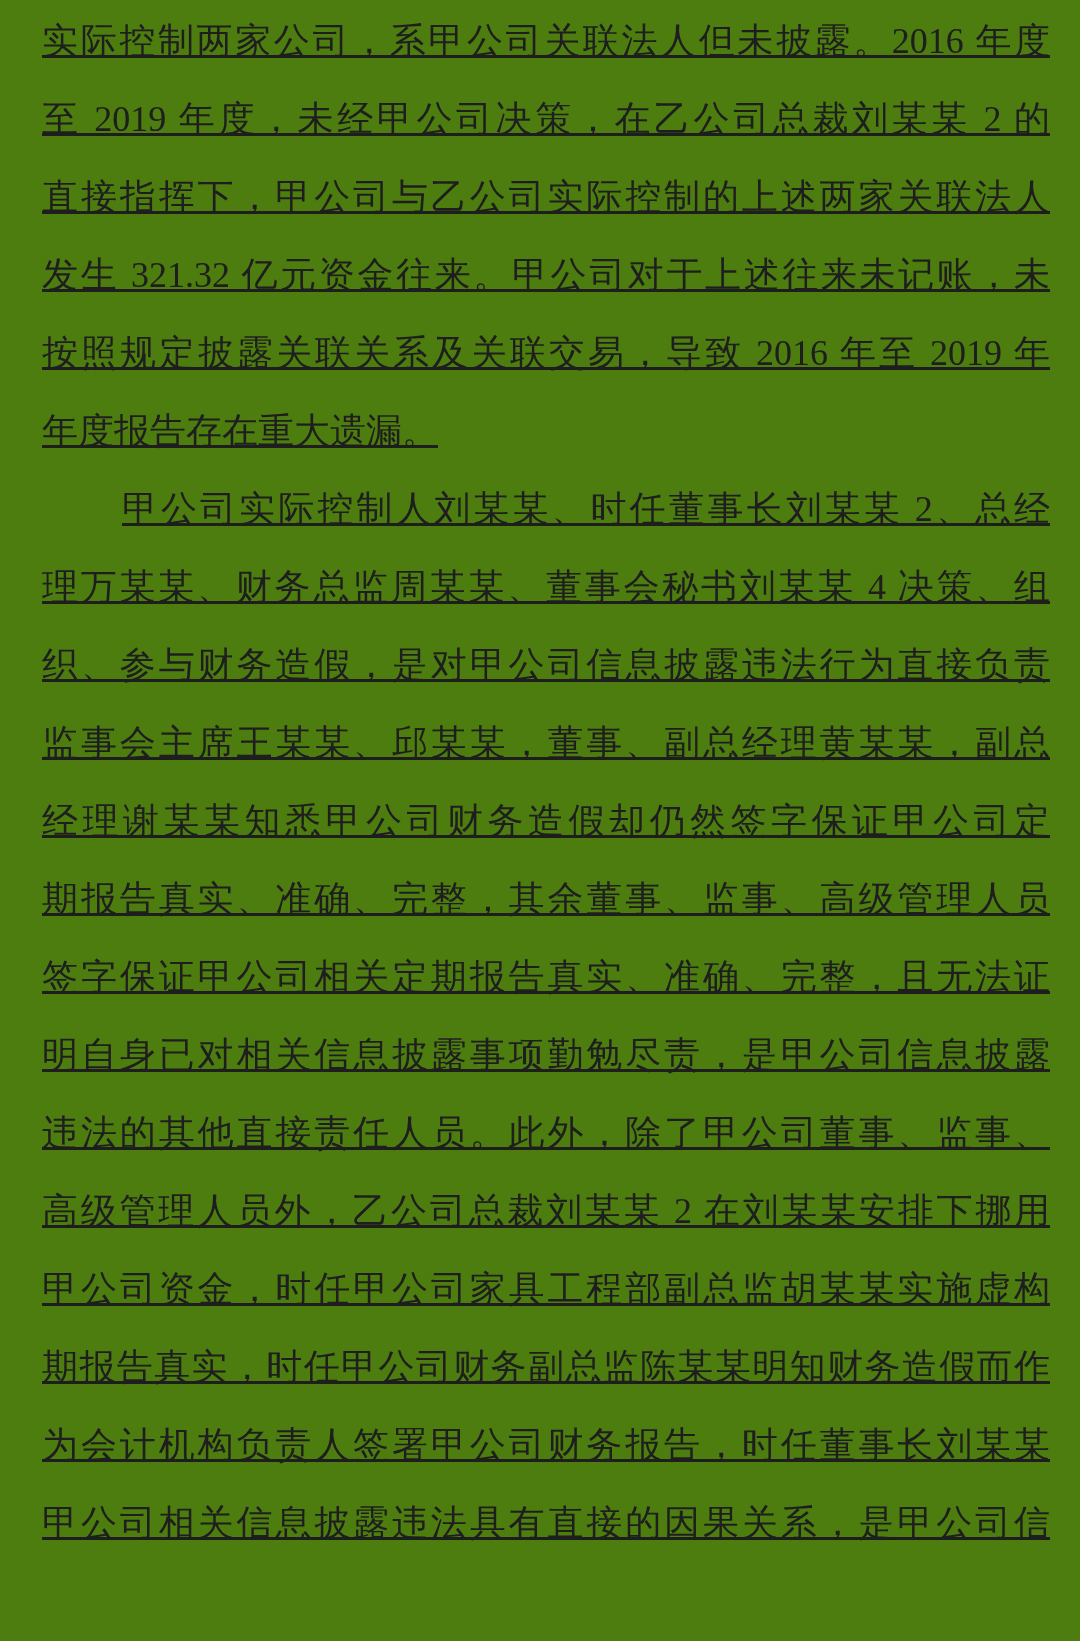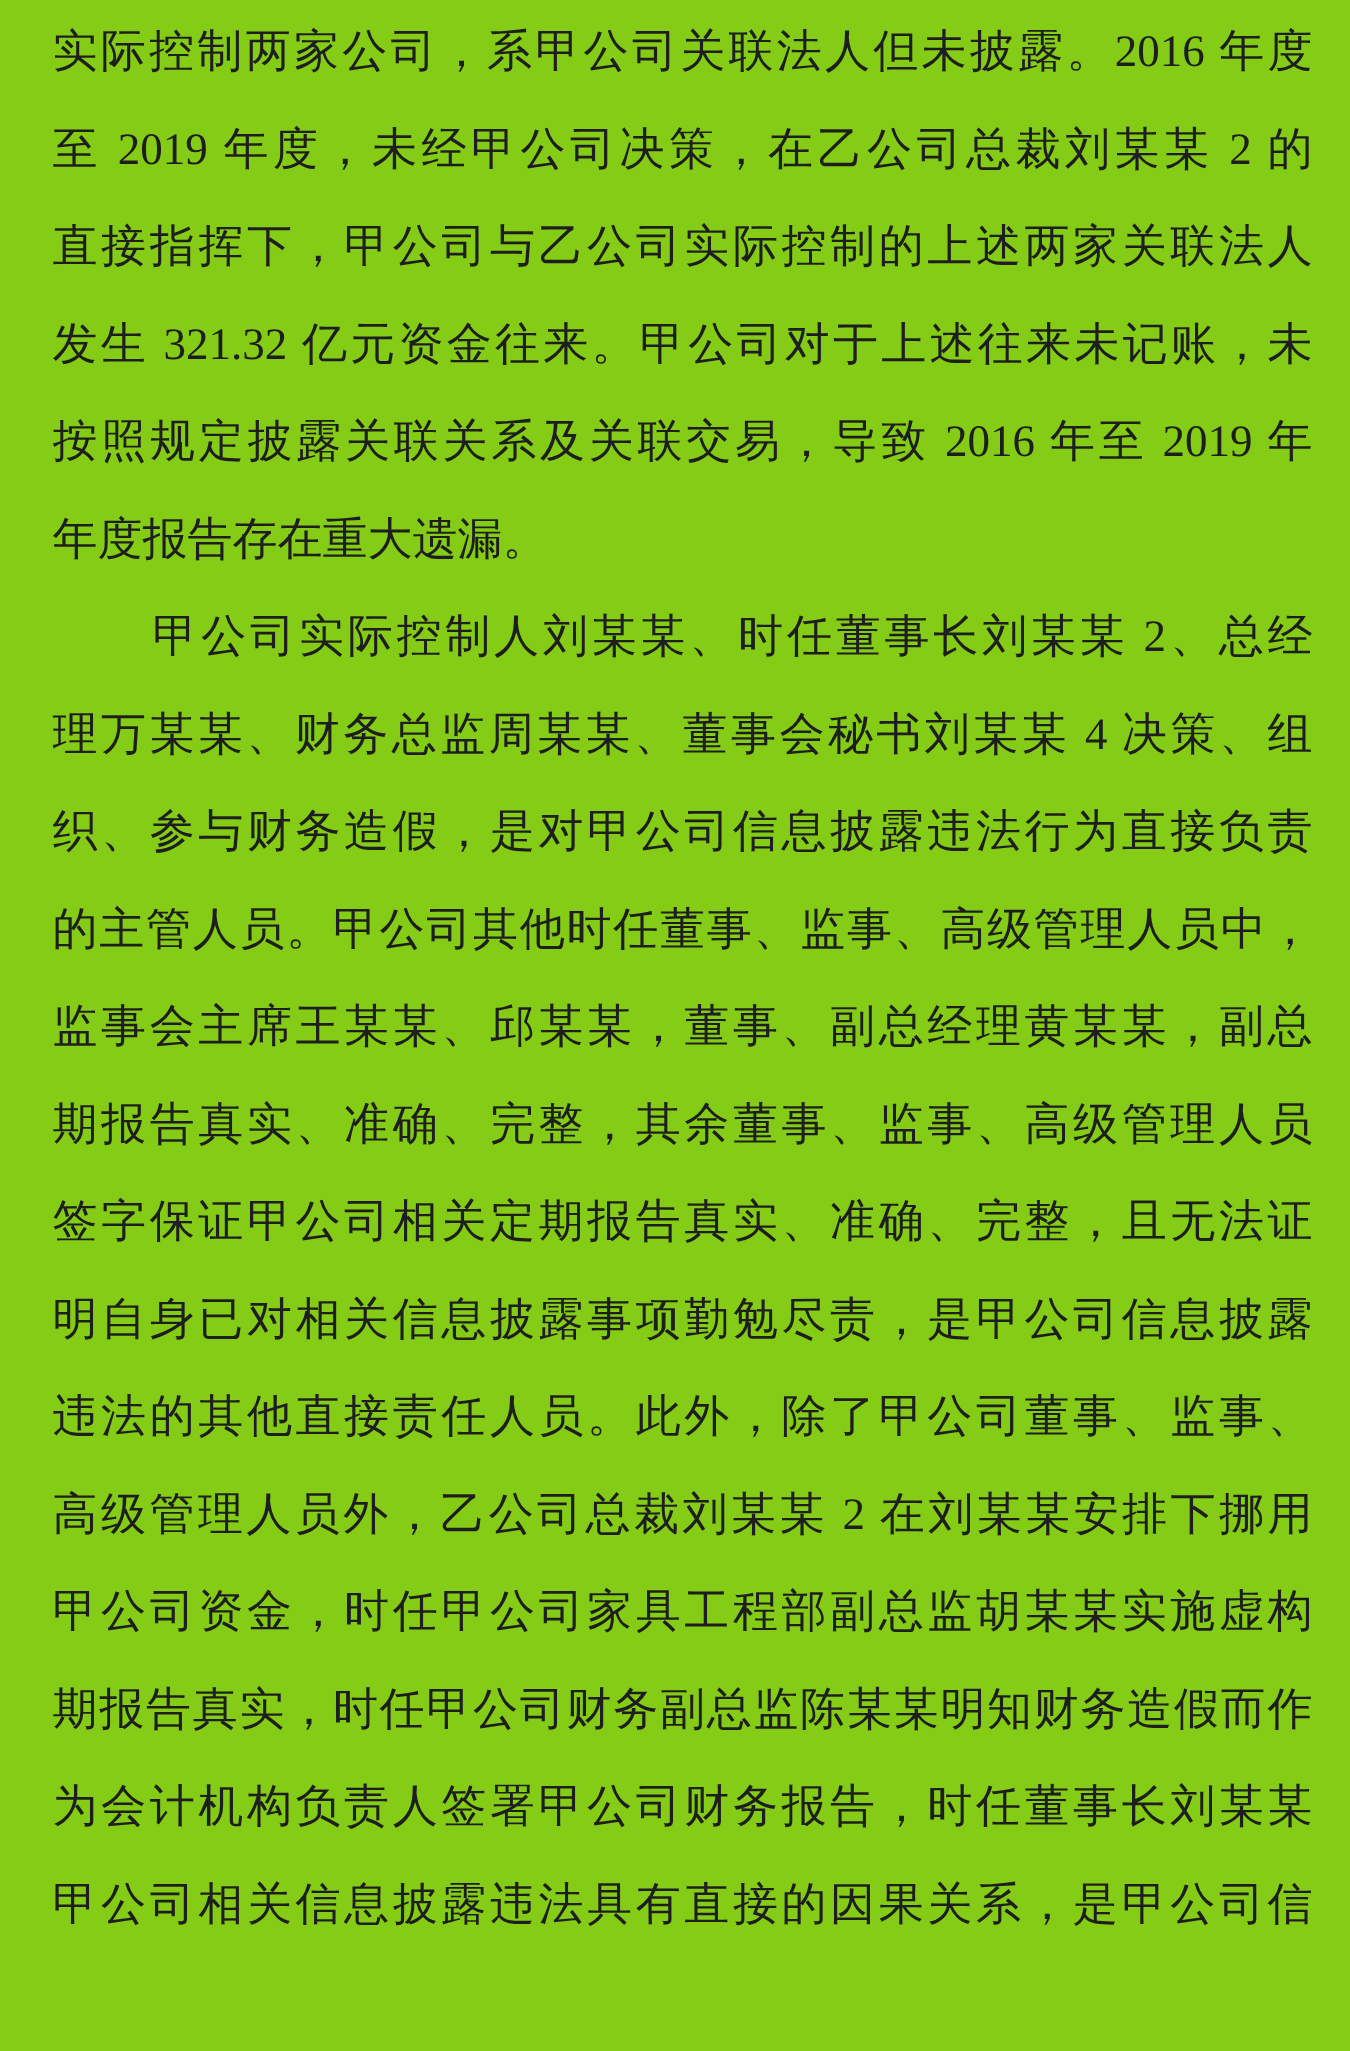--- a/index.html
+++ b/index.html
@@ -6,26 +6,27 @@
     margin: 0;
     padding: 0;
     background: #ffffff;
   }
   .page {
     position: relative;
     width: 1080px;
     height: 1641px;
     box-sizing: border-box;
     padding: 2px 30px 0 42px;
-    background: #84cc16;
+    background: #4d7c0f;
     color: #1e1e1e;
     font-family: "Liberation Serif", "DejaVu Serif", serif;
     font-size: 36px;
     line-height: 78px;
     overflow: hidden;
+    text-decoration: underline;
   }
   .line {
     text-align: justify;
     text-align-last: justify;
     white-space: normal;
     overflow: hidden;
   }
   .line.para-end {
     text-align-last: left;
   }
@@ -39,22 +40,22 @@
 <div class="page">
   <div class="line">实际控制两家公司，系甲公司关联法人但未披露。2016 年度</div>
   <div class="line">至 2019 年度，未经甲公司决策，在乙公司总裁刘某某 2 的</div>
   <div class="line">直接指挥下，甲公司与乙公司实际控制的上述两家关联法人</div>
   <div class="line">发生 321.32 亿元资金往来。甲公司对于上述往来未记账，未</div>
   <div class="line">按照规定披露关联关系及关联交易，导致 2016 年至 2019 年</div>
   <div class="line para-end">年度报告存在重大遗漏。</div>
   <div class="line indent">甲公司实际控制人刘某某、时任董事长刘某某 2、总经</div>
   <div class="line">理万某某、财务总监周某某、董事会秘书刘某某 4 决策、组</div>
   <div class="line">织、参与财务造假，是对甲公司信息披露违法行为直接负责</div>
-  <div class="line">的主管人员。甲公司其他时任董事、监事、高级管理人员中，</div>
   <div class="line">监事会主席王某某、邱某某，董事、副总经理黄某某，副总</div>
+  <div class="line">经理谢某某知悉甲公司财务造假却仍然签字保证甲公司定</div>
   <div class="line">期报告真实、准确、完整，其余董事、监事、高级管理人员</div>
   <div class="line">签字保证甲公司相关定期报告真实、准确、完整，且无法证</div>
   <div class="line">明自身已对相关信息披露事项勤勉尽责，是甲公司信息披露</div>
   <div class="line">违法的其他直接责任人员。此外，除了甲公司董事、监事、</div>
   <div class="line">高级管理人员外，乙公司总裁刘某某 2 在刘某某安排下挪用</div>
   <div class="line">甲公司资金，时任甲公司家具工程部副总监胡某某实施虚构</div>
   <div class="line">期报告真实，时任甲公司财务副总监陈某某明知财务造假而作</div>
   <div class="line">为会计机构负责人签署甲公司财务报告，时任董事长刘某某</div>
   <div class="line">甲公司相关信息披露违法具有直接的因果关系，是甲公司信</div>
 </div>

